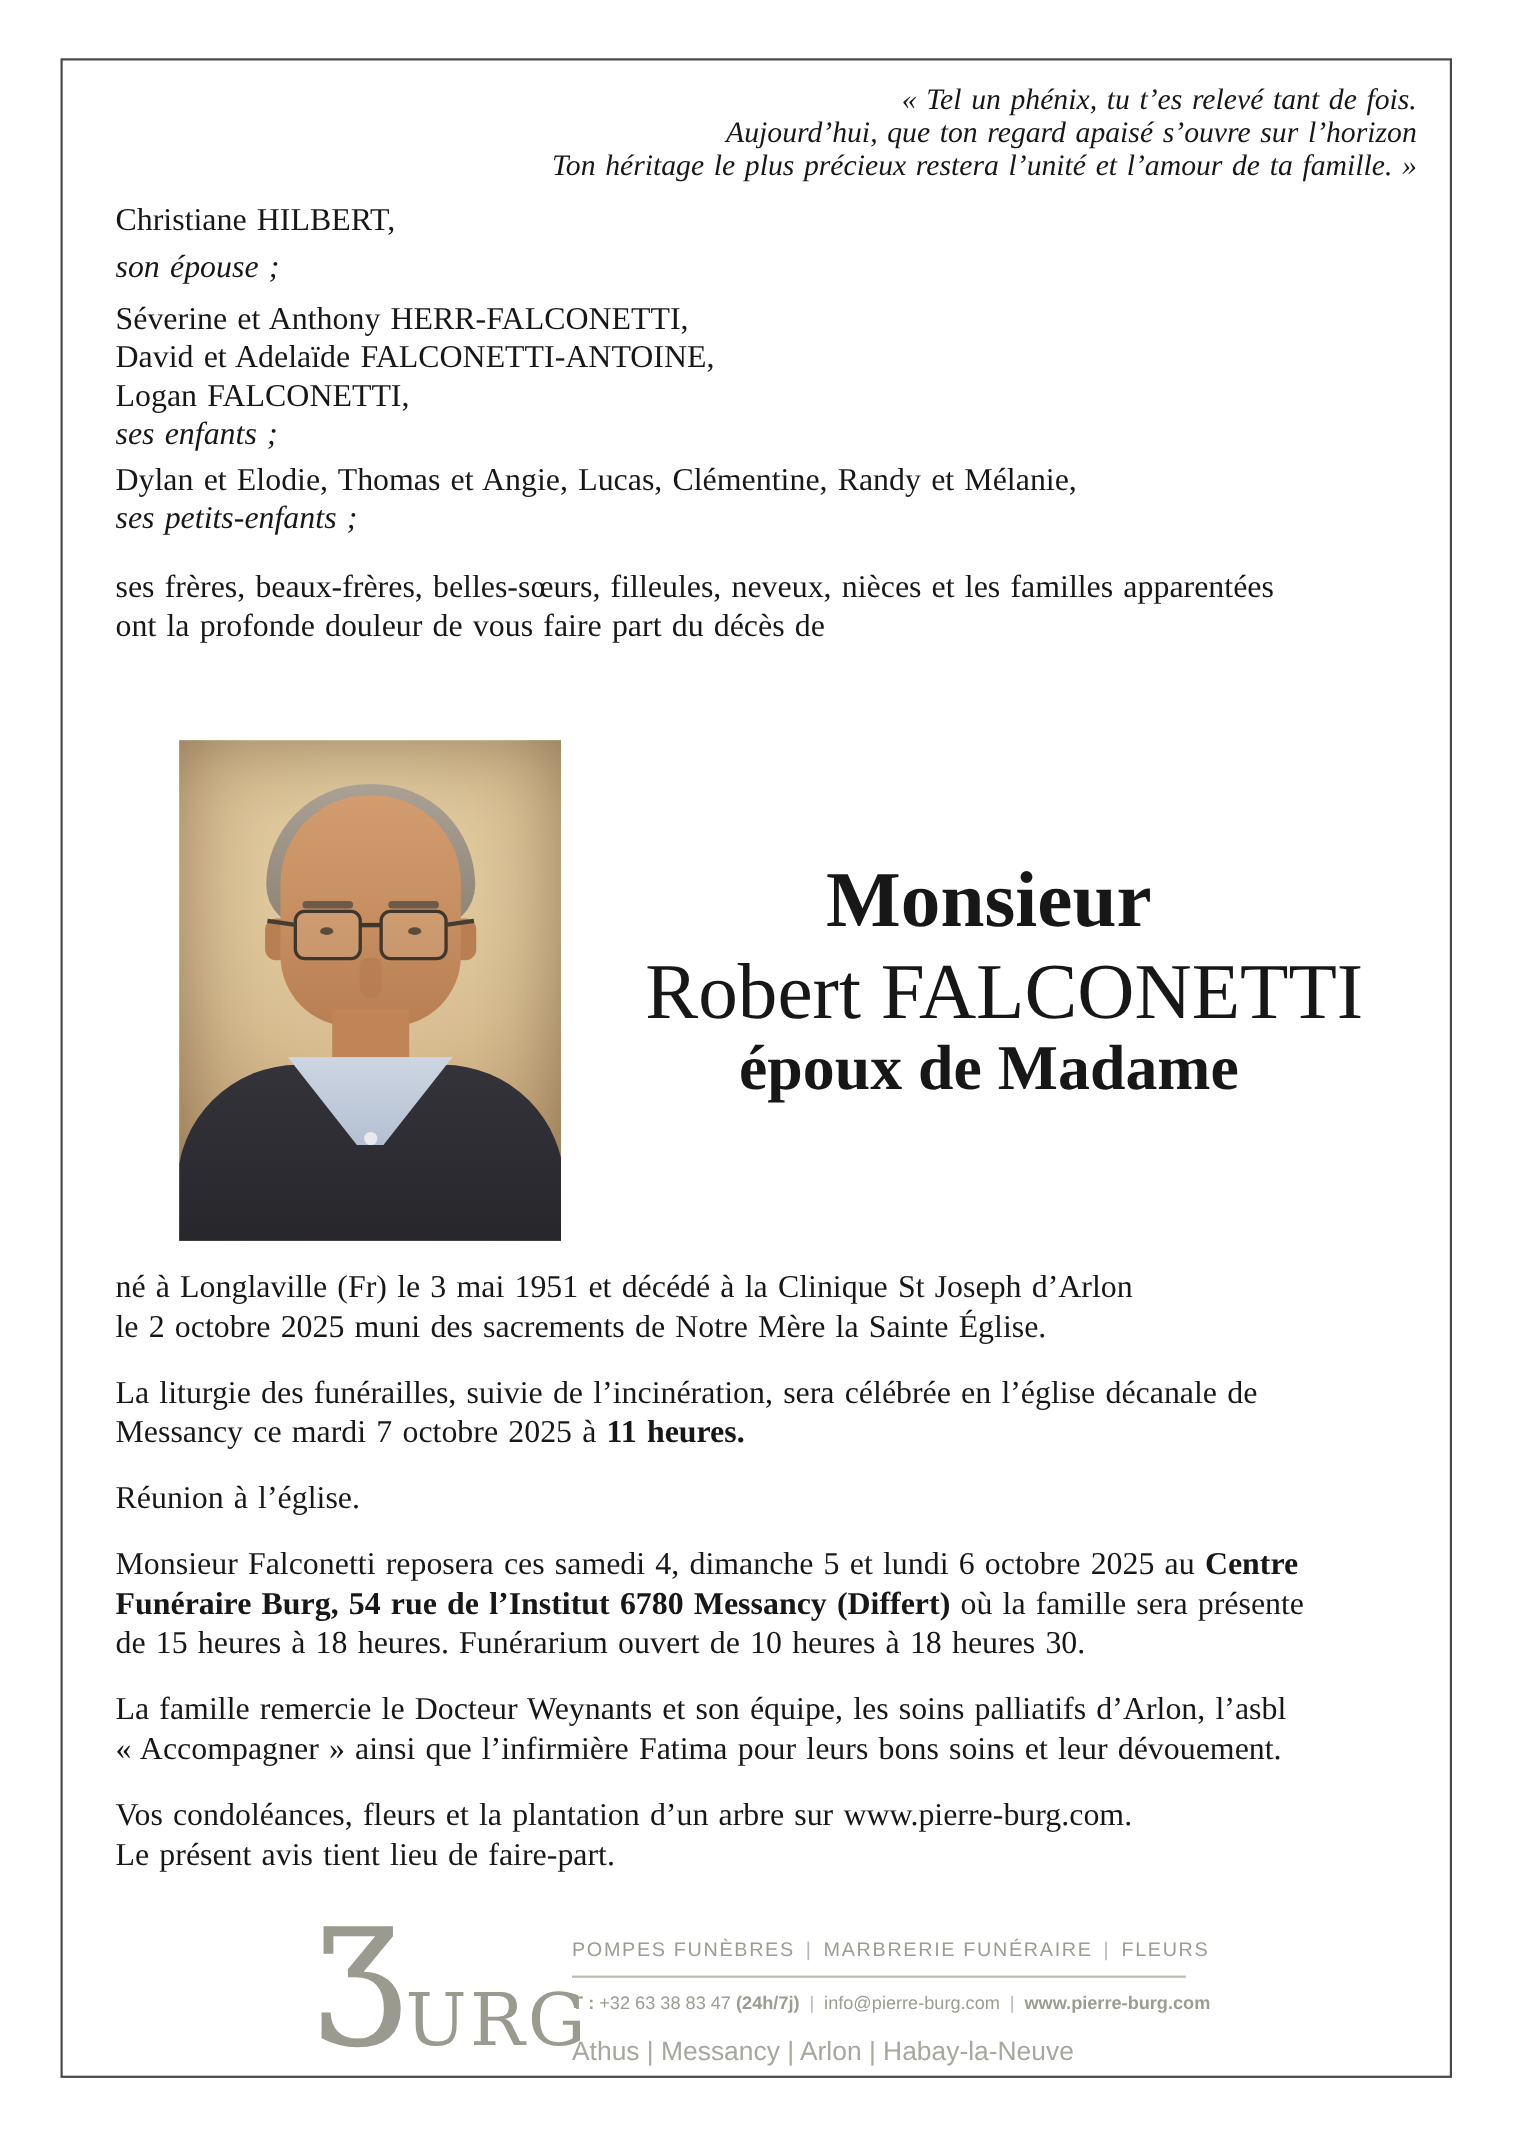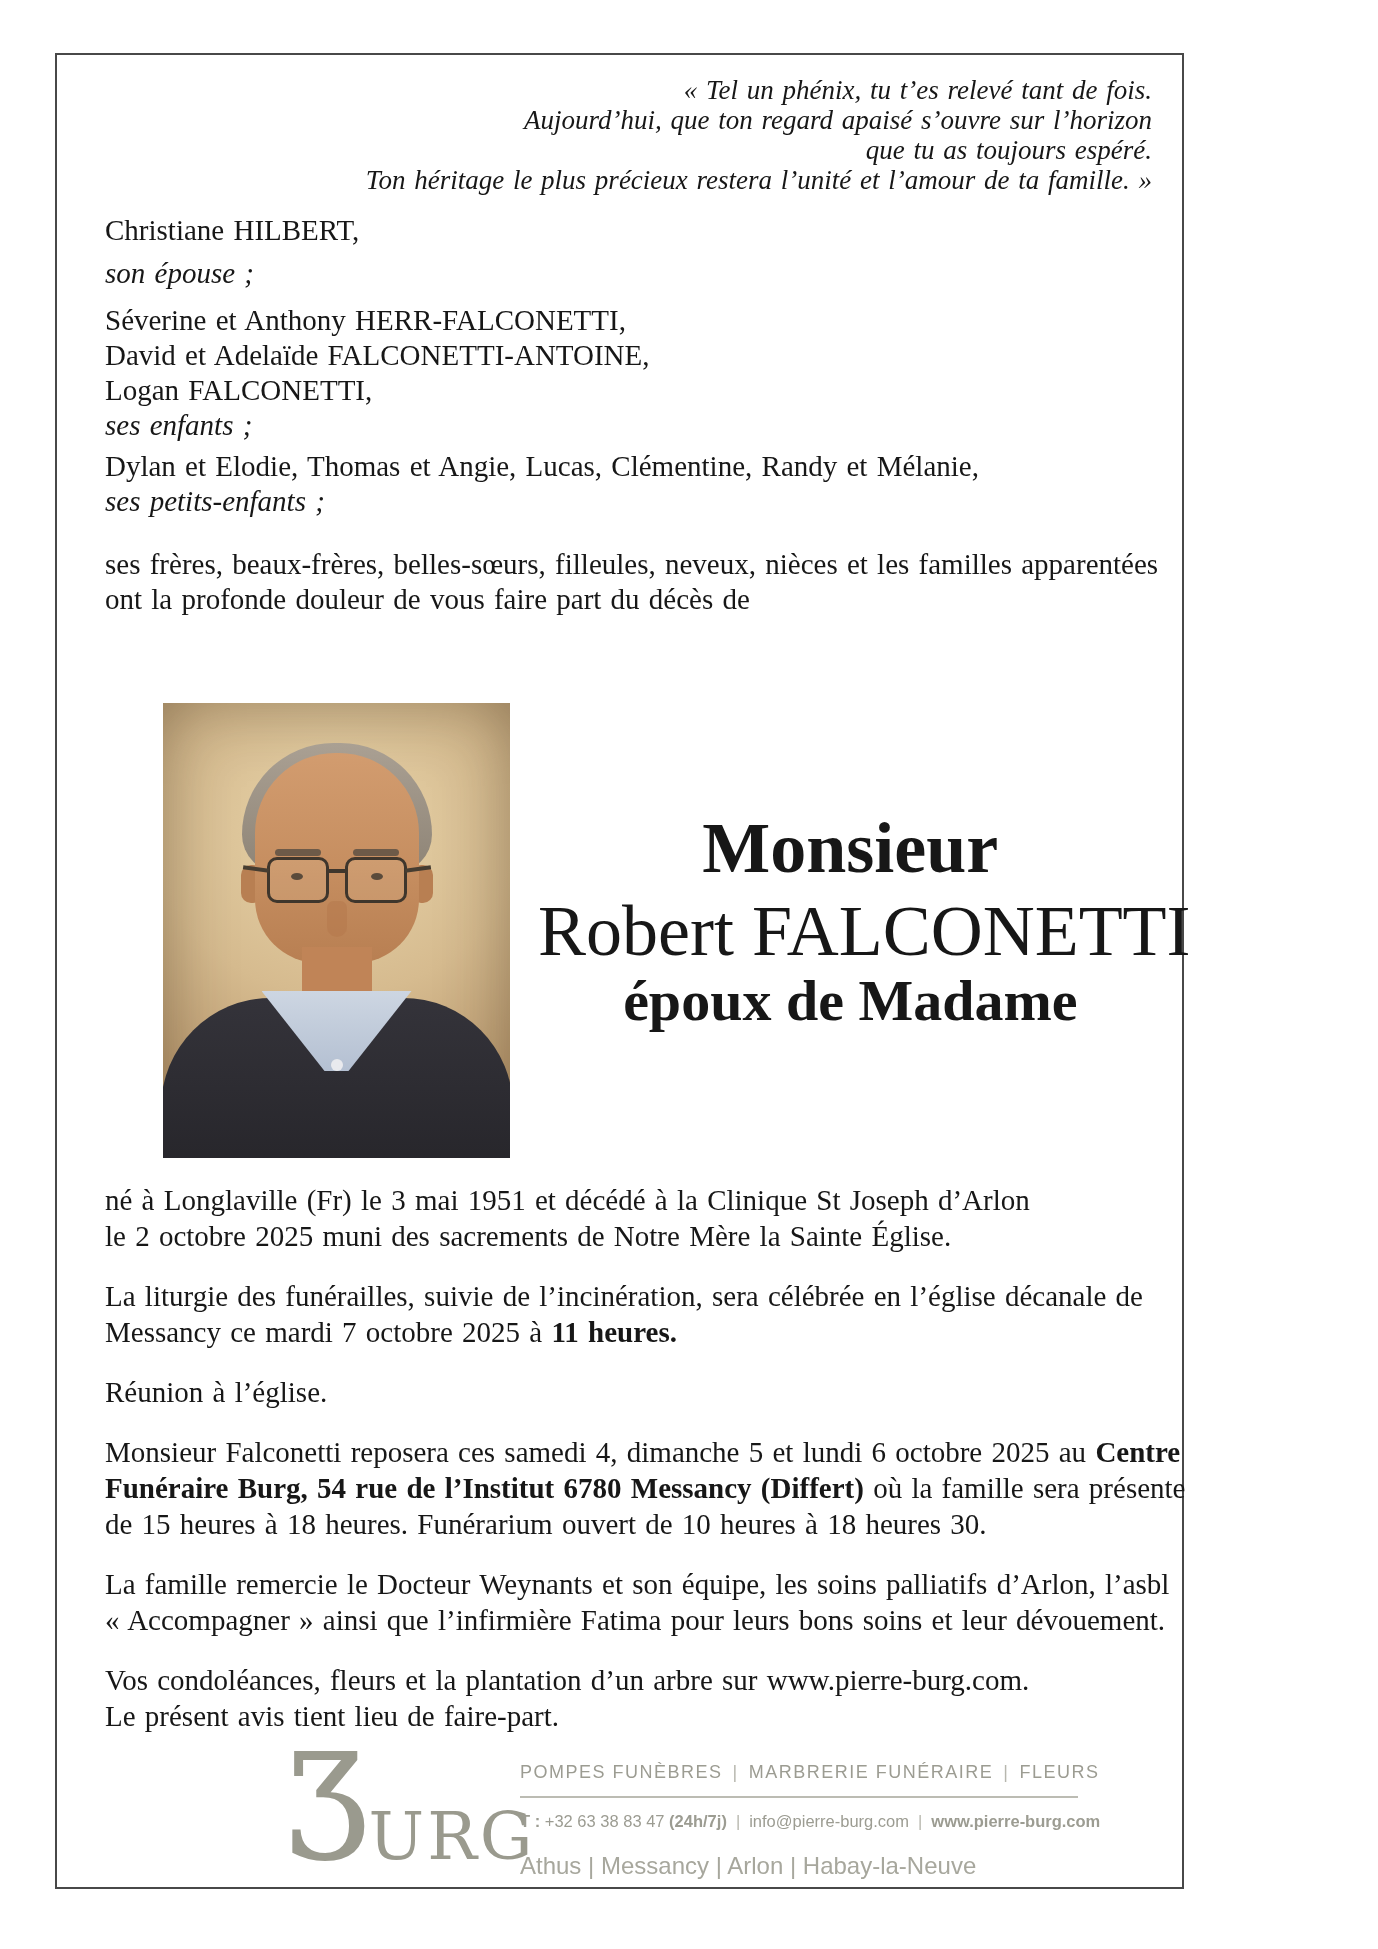--- a/index.html
+++ b/index.html
@@ -5,21 +5,21 @@
   html,body { margin:0; padding:0; background:#ffffff; }
   body {
     position:relative;
     width:1378px; height:1949px;
     overflow:hidden;
     font-family:"Liberation Serif", serif;
     color:var(--c-text, #171717);
   }
   .frame {
     position:absolute; left:55px; top:53px;
-    width:1129px; height:1836px;
+    width:1265px; height:1836px;
     border:2px solid var(--c-frame, #484848);
     box-sizing:border-box;
     background:#ffffff;
   }
   .content {
     position:absolute; inset:0;
     padding:14px 30px 0 48px;
     box-sizing:border-box;
   }
   .quote {
@@ -107,21 +107,20 @@
 </style>
 </head>
 <body>
 
 <div class="frame">
   <div class="content">
 
     <div class="quote">
       <div>« Tel un phénix, tu t’es relevé tant de fois.</div>
       <div>Aujourd’hui, que ton regard apaisé s’ouvre sur l’horizon</div>
-      <div>que tu as toujours espéré.</div>
       <div>Ton héritage le plus précieux restera l’unité et l’amour de ta famille. »</div>
     </div>
 
     <div class="family">
       <div class="spouse-name">Christiane HILBERT,</div>
       <div class="right-role spouse-role">son épouse ;</div>
       <div class="children-block">
         <div>Séverine et Anthony HERR-FALCONETTI,</div>
         <div>David et Adelaïde FALCONETTI-ANTOINE,</div>
         <div>Logan FALCONETTI,</div>

